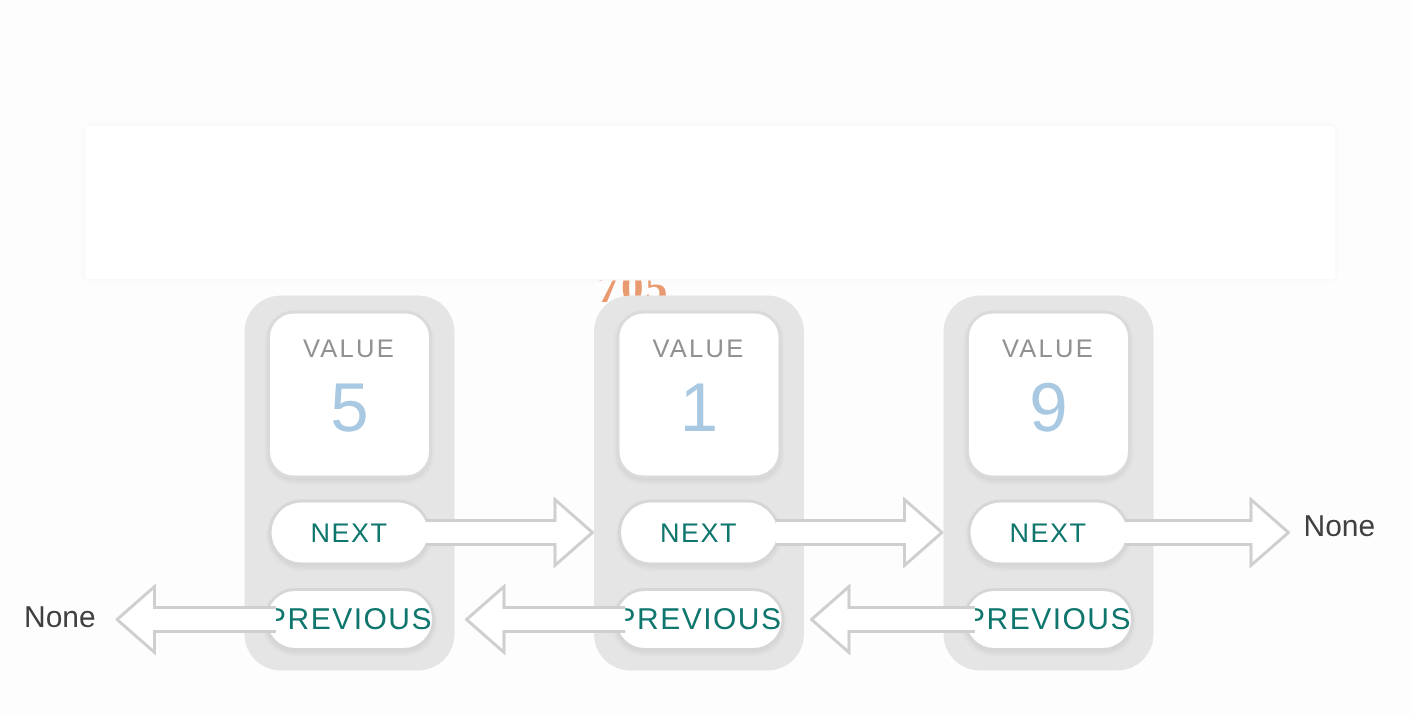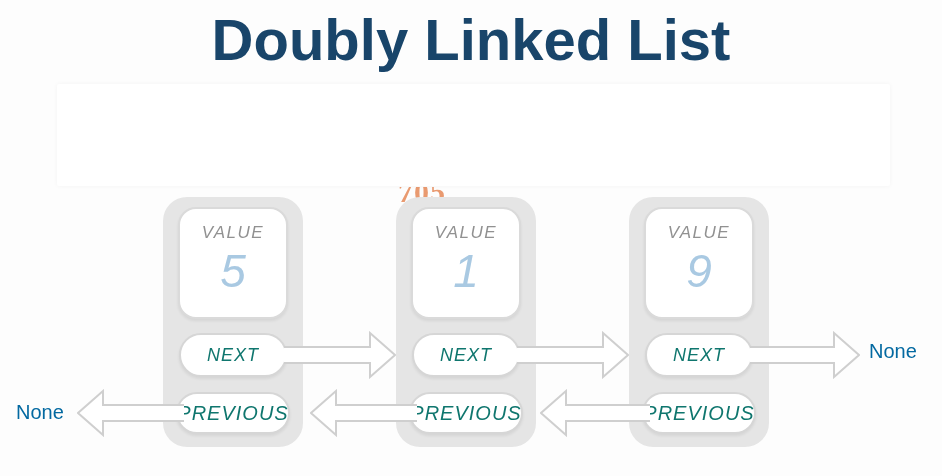--- a/index.html
+++ b/index.html
@@ -23,21 +23,21 @@
     position:absolute;left:398px;top:187px;width:46px;height:17px;
     overflow:hidden;z-index:1;font-family:Liberation Serif, serif;
   }
   .clipped-orange span{
     display:block;margin-top:-10px;
     font-size:30px;font-weight:bold;line-height:30px;
     color:#e99a70;letter-spacing:1px;
   }
   .node-card{
     position:absolute;top:197px;width:140px;height:250px;
-    background:#e5e5e5;border-radius:24px;z-index:1;font-style:italic;
+    background:#e5e5e5;border-radius:24px;z-index:1;
   }
   .card-1{left:163px;} .card-2{left:396px;} .card-3{left:629px;}
   .value-box{
     position:absolute;left:15px;top:10px;width:110px;height:112px;
     background:#ffffff;border:2px solid #dadada;border-radius:18px;
     box-shadow:0 2px 3px rgba(0,0,0,0.07);
     box-sizing:border-box;text-align:center;z-index:3;
   }
   .value-label{
     display:block;margin-top:14px;
@@ -52,31 +52,30 @@
     border-radius:23px;box-sizing:border-box;
     box-shadow:0 2px 3px rgba(0,0,0,0.07);
     display:flex;align-items:center;justify-content:center;
     color:#0f766e;z-index:3;
   }
   .pill-next{left:16px;top:136px;width:108px;height:44px;font-size:18px;letter-spacing:1px;}
   .pill-prev{left:13px;top:195px;width:114px;height:42px;font-size:20px;letter-spacing:1px;}
   .arrow{position:absolute;z-index:2;}
   .arrow path{fill:#ffffff;stroke:#cfcfcf;stroke-width:2;}
   .none-label{
-    position:absolute;font-size:20px;color:#0369a1;z-index:1;
+    position:absolute;font-size:20px;color:#404040;z-index:1;
   }
   .none-left{left:16px;top:401px;}
   .none-right{left:869px;top:340px;}
 </style>
 </head>
 <body>
 
 <div class="stage">
 
-  <h1 class="page-title">Doubly Linked List</h1>
 
   <div class="overlay-panel"></div>
 
   <div class="clipped-orange">
     <span>705</span>
   </div>
 
   <svg class="arrow" style="left:284px;top:331px;" width="112" height="48" viewBox="0 0 112 48">
     <path d="M 0 16 H 86 V 2 L 111 24 L 86 46 V 32 H 0"></path>
   </svg>

